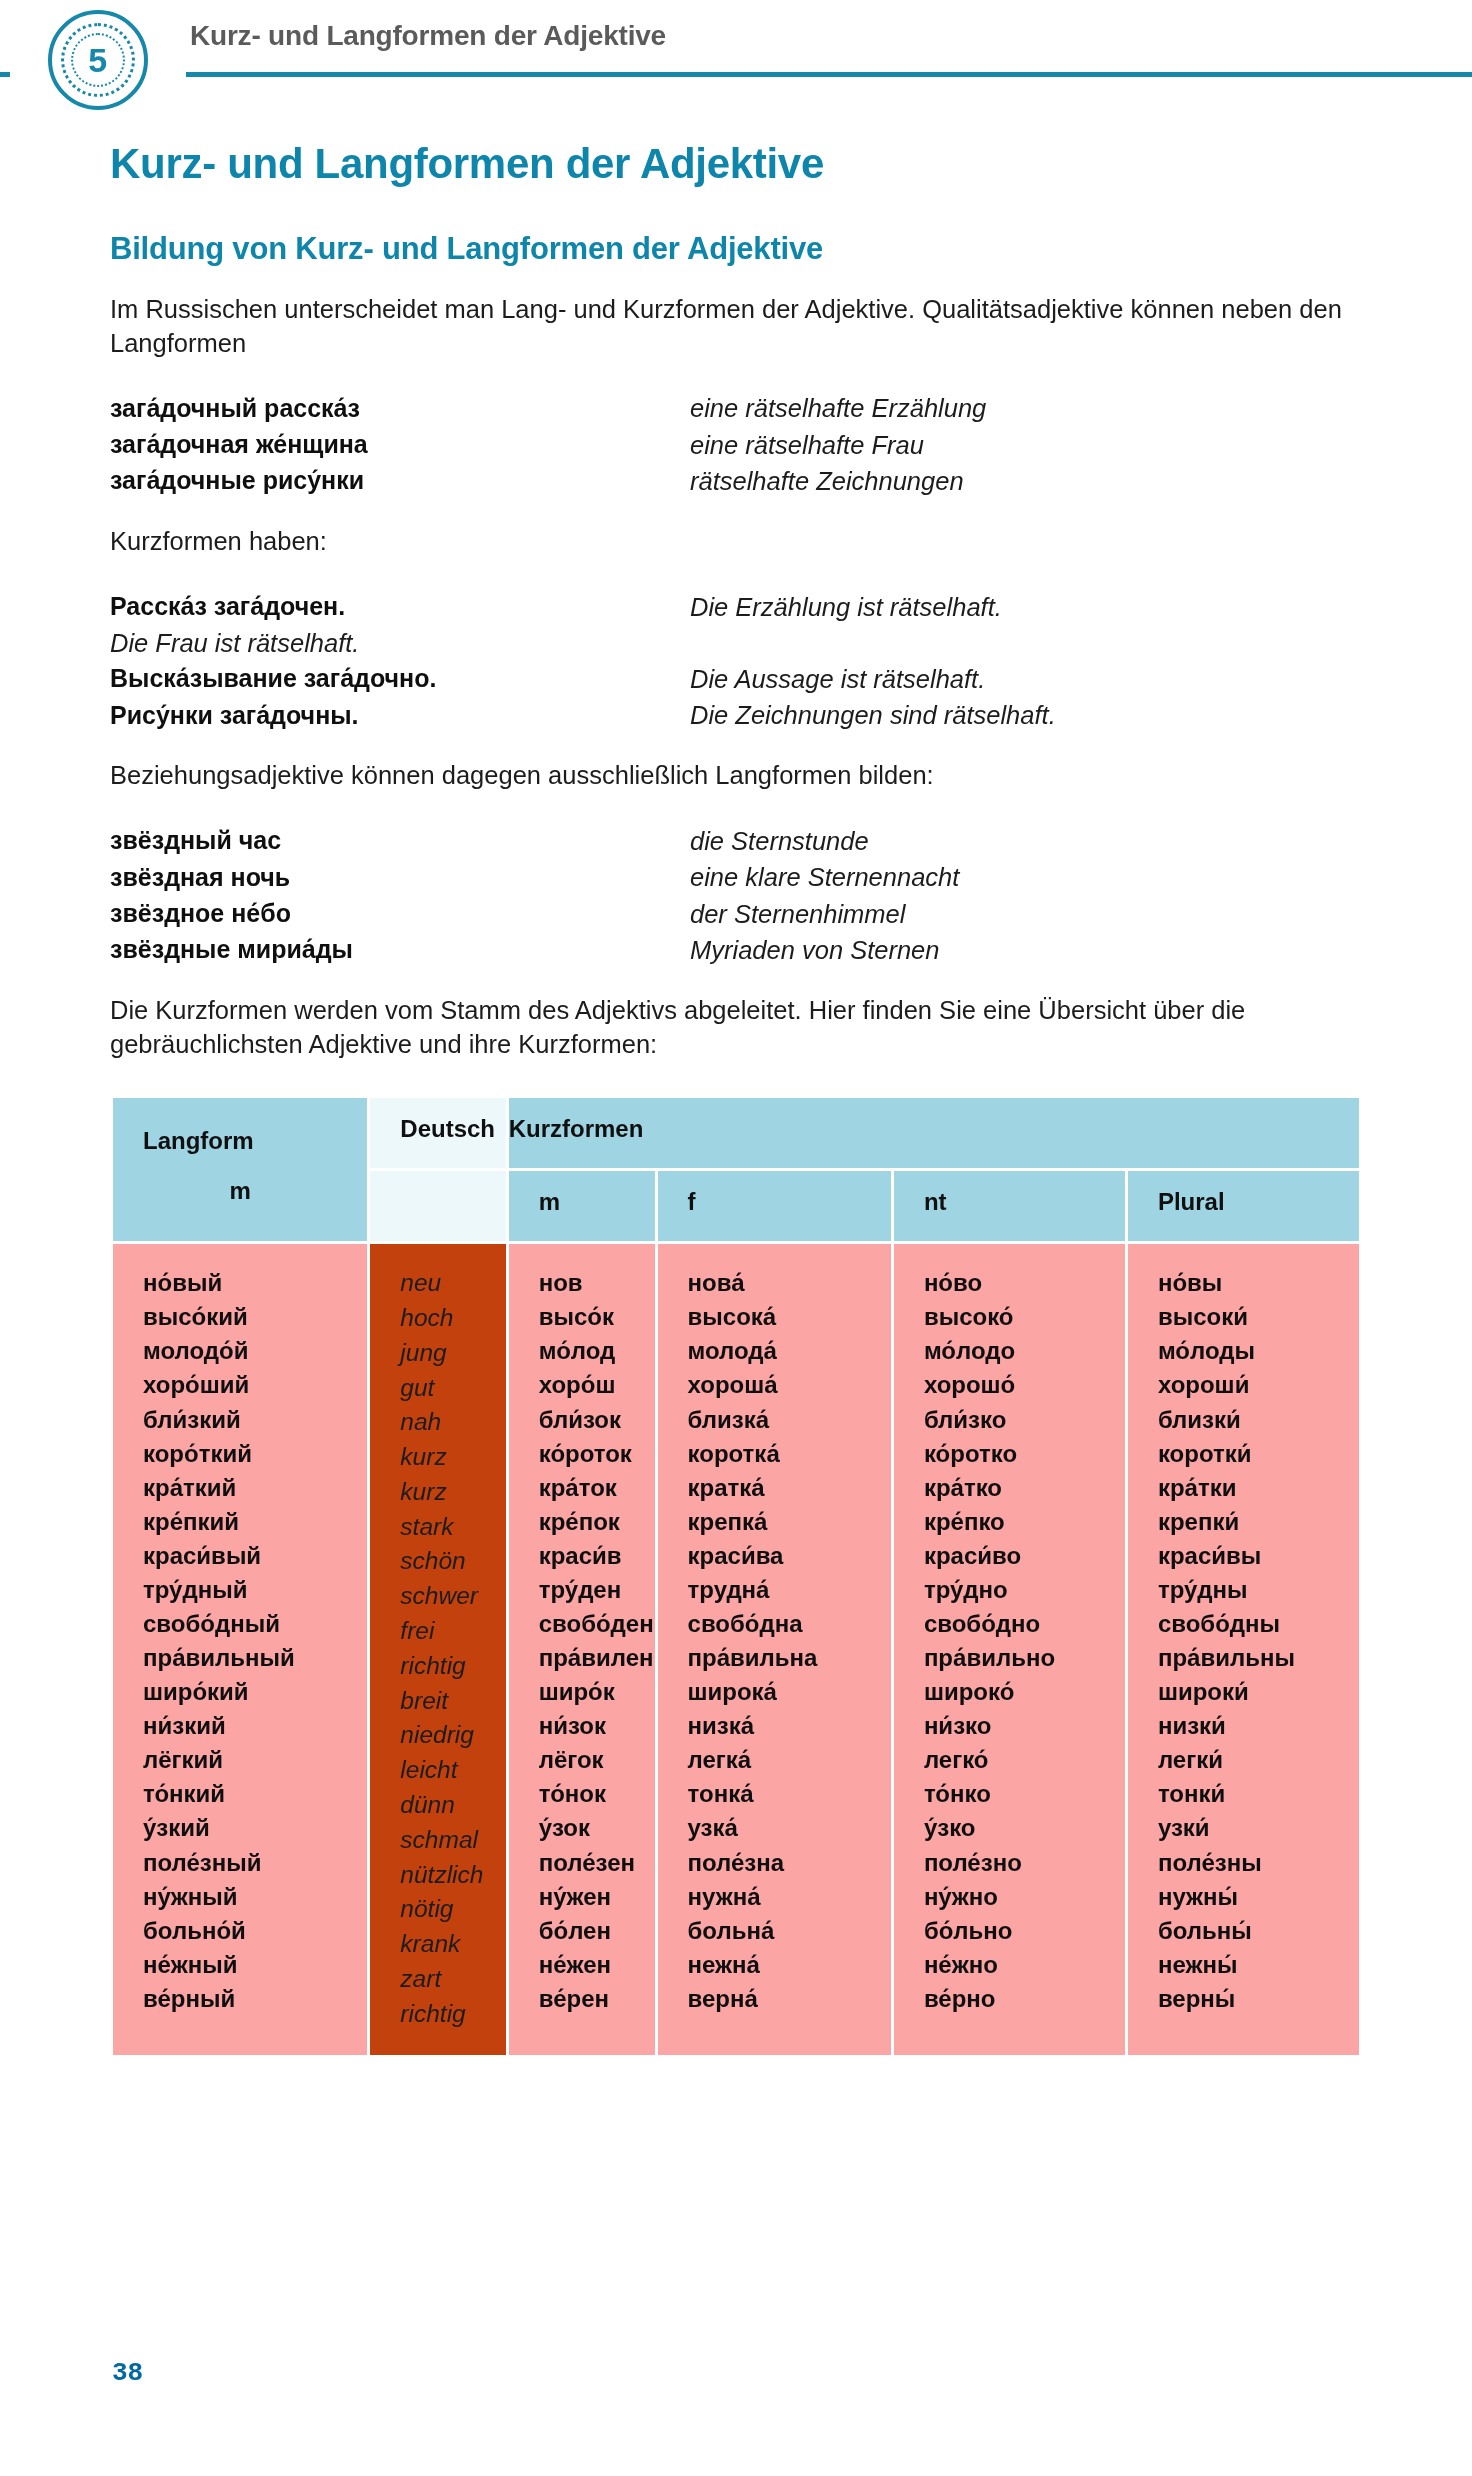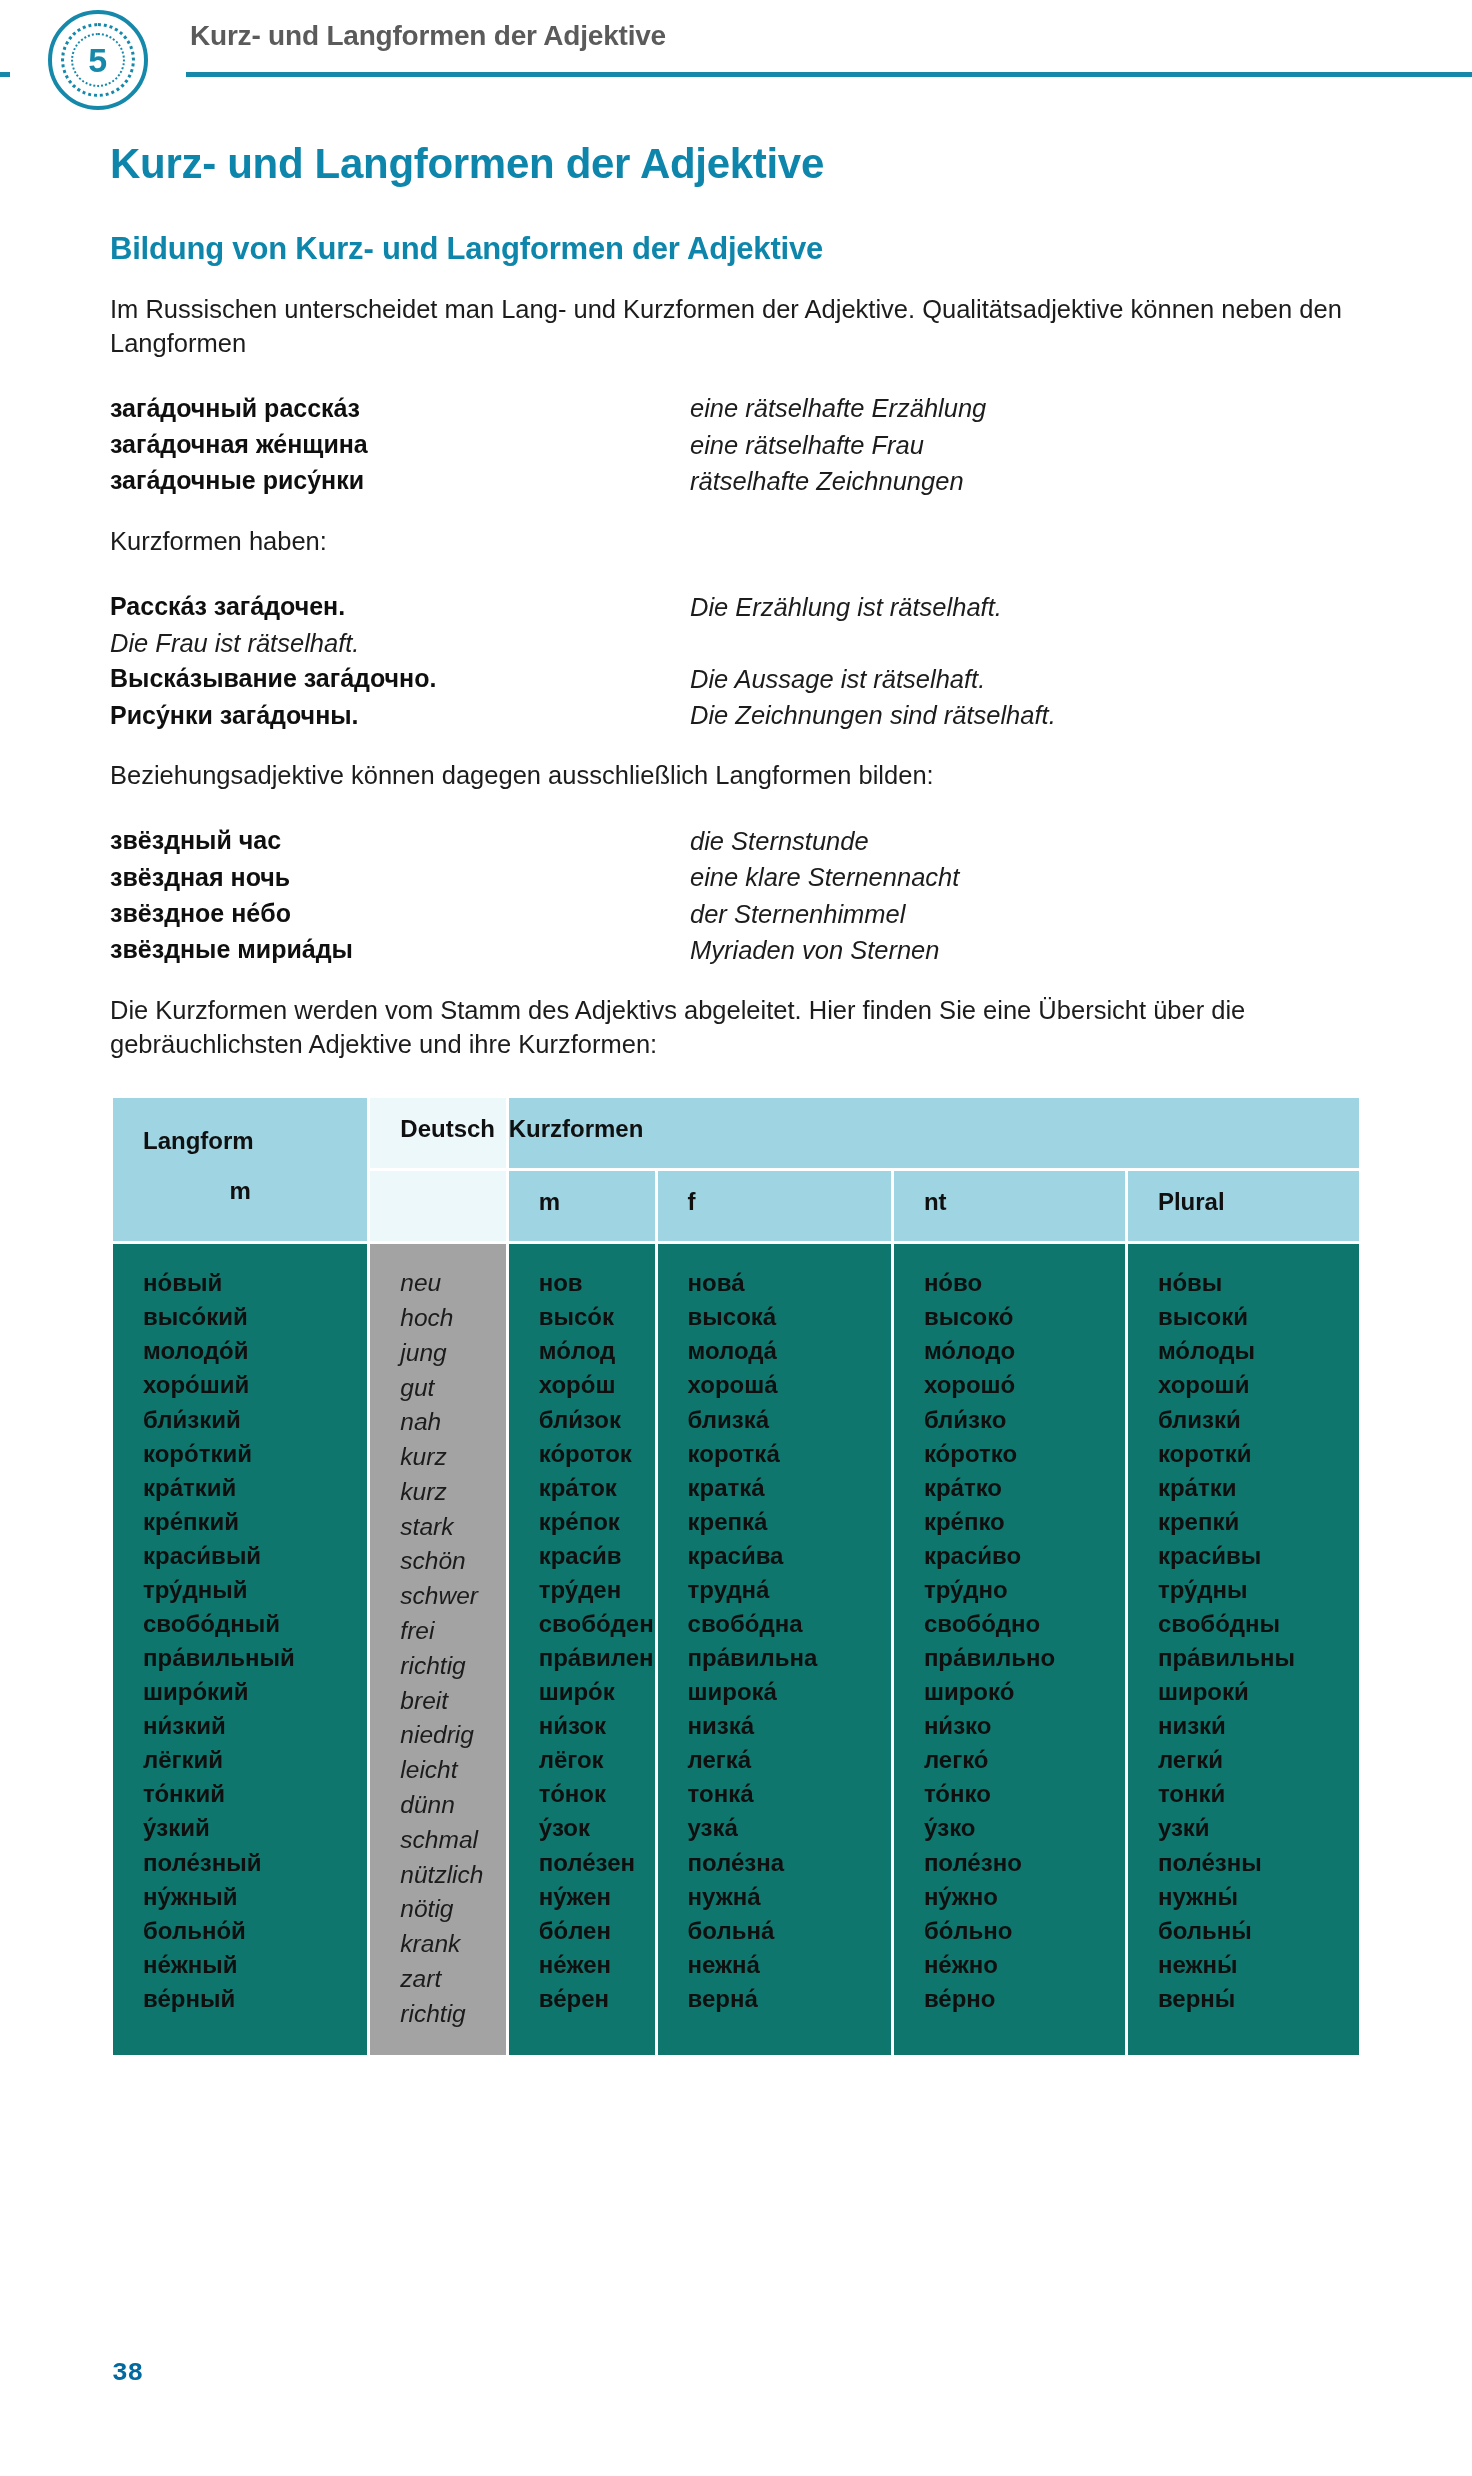--- a/index.html
+++ b/index.html
@@ -180,26 +180,26 @@
     vertical-align: middle;
   }
   .tbl .hcell.center {
     text-align: left;
     padding-left: 0;
   }
   .tbl .hcell.light {
     background: #edf8fb;
   }
   .tbl .bodycell {
-    background: #0f766e;
+    background: #fca5a5;
     padding: 22px 0 24px 30px;
     vertical-align: top;
   }
   .tbl .bodycell.light {
-    background: #a3a3a3;
+    background: #c2410c;
   }
   .tbl .bodycell div {
     font-size: 24px;
     line-height: 1.42;
     font-weight: bold;
     color: #0f0f0f;
     white-space: nowrap;
   }
   .tbl .bodycell.light div {
     font-weight: normal;

